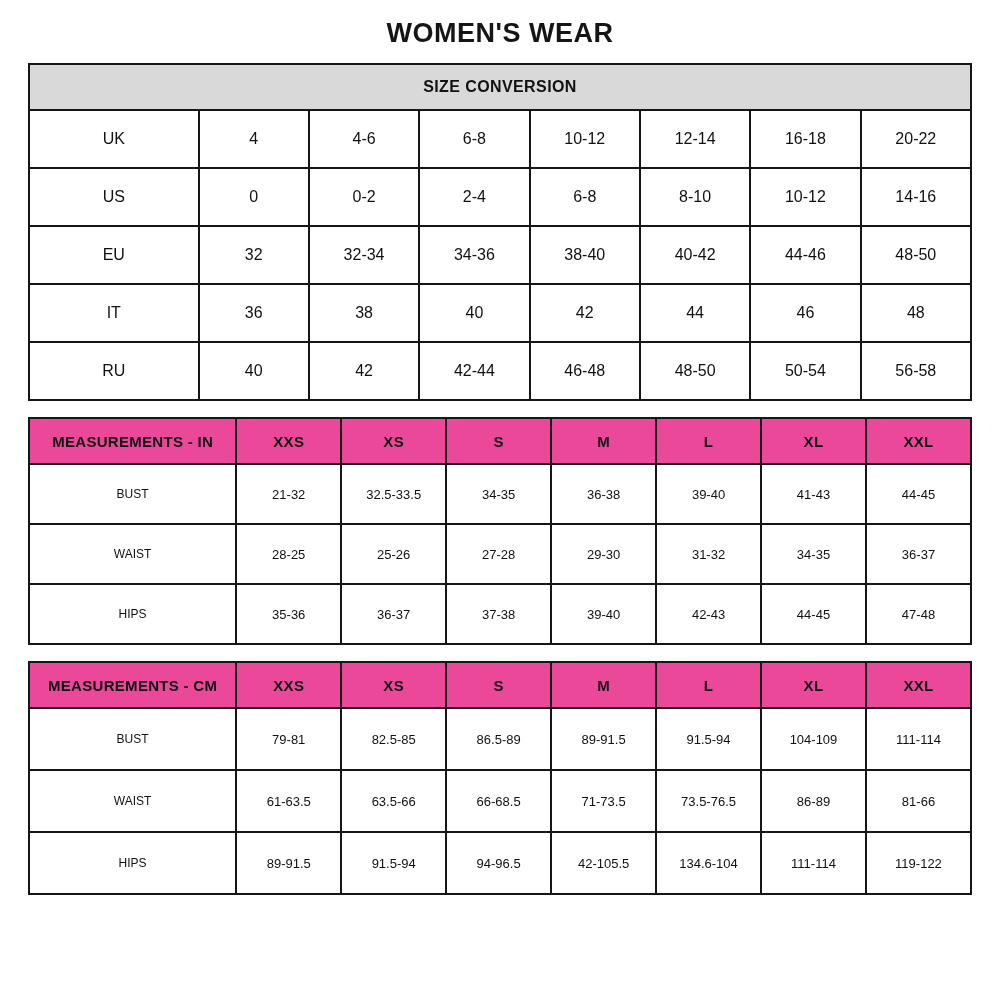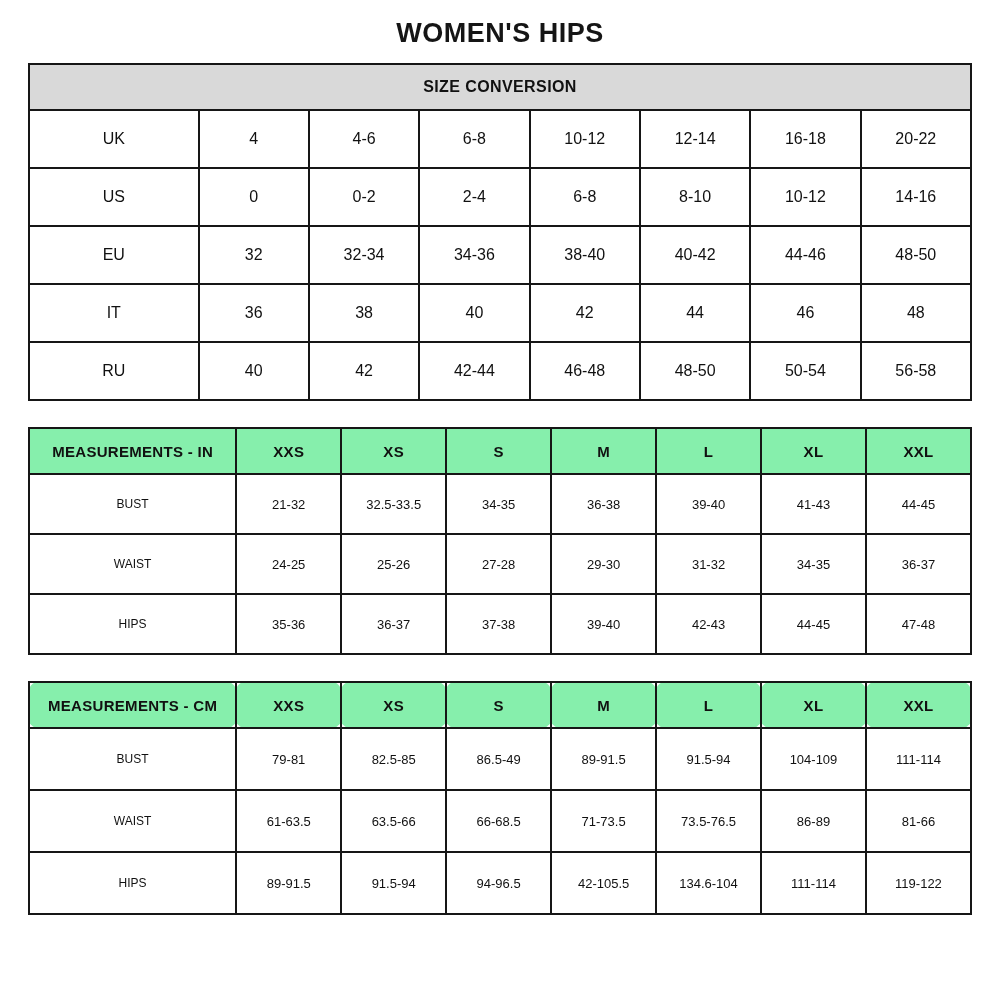--- a/index.html
+++ b/index.html
@@ -21,65 +21,65 @@
     font-size: 27px;
     font-weight: bold;
     letter-spacing: 0.5px;
     padding: 8px 0 14px 0;
     color: #151515;
   }
   table.grid-table {
     border-collapse: collapse;
     width: 100%;
     table-layout: fixed;
-    margin-bottom: 26px;
+    margin-bottom: 16px;
   }
   table.grid-table td, table.grid-table th {
     border: 2px solid #161616;
     text-align: center;
     vertical-align: middle;
     padding: 0 4px;
     overflow: hidden;
     white-space: nowrap;
   }
   
   #t-conv .span-title {
     background: #d9d9d9;
     font-weight: bold;
     font-size: 16px;
     letter-spacing: 0.4px;
     height: 44px;
   }
   #t-conv td { font-size: 16px; height: 56px; }
   
   .meas .hdr td {
-    background: #86efac;
+    background: #ec4899;
     font-weight: bold;
     font-size: 15px;
     letter-spacing: 0.3px;
     height: 44px;
   }
   .meas td { font-size: 13px; }
   .meas td.rowlabel { font-size: 12px; }
   #t-in td { height: 58px; }
   #t-in .hdr td { height: 44px; }
-  #t-cm td { height: 60px; border-radius: 9px; }
+  #t-cm td { height: 60px; }
   #t-cm .hdr td { height: 44px; }
   
   col.conv-first { width: 18%; }
   col.conv-col   { width: 11.714%; }
   col.meas-first { width: 22%; }
   col.meas-col   { width: 11.142%; }
 </style>
 </head>
 <body>
 
 <div class="page">
 
-  <div class="page-title">WOMEN'S HIPS</div>
+  <div class="page-title">WOMEN'S WEAR</div>
 
   <table class="grid-table" id="t-conv">
     <colgroup>
       <col class="conv-first">
       <col class="conv-col">
         <col class="conv-col">
         <col class="conv-col">
       <col class="conv-col">
         <col class="conv-col">
         <col class="conv-col">
@@ -169,21 +169,21 @@
           <td>21-32</td>
           <td>32.5-33.5</td>
           <td>34-35</td>
           <td>36-38</td>
           <td>39-40</td>
           <td>41-43</td>
           <td>44-45</td>
         </tr>
         <tr>
           <td class="rowlabel">WAIST</td>
-          <td>24-25</td>
+          <td>28-25</td>
           <td>25-26</td>
           <td>27-28</td>
           <td>29-30</td>
           <td>31-32</td>
           <td>34-35</td>
           <td>36-37</td>
         </tr>
         <tr>
           <td class="rowlabel">HIPS</td>
           <td>35-36</td>
@@ -216,21 +216,21 @@
           <td>S</td>
           <td>M</td>
           <td>L</td>
           <td>XL</td>
           <td>XXL</td>
         </tr>
         <tr>
           <td class="rowlabel">BUST</td>
           <td>79-81</td>
           <td>82.5-85</td>
-          <td>86.5-49</td>
+          <td>86.5-89</td>
           <td>89-91.5</td>
           <td>91.5-94</td>
           <td>104-109</td>
           <td>111-114</td>
         </tr>
         <tr>
           <td class="rowlabel">WAIST</td>
           <td>61-63.5</td>
           <td>63.5-66</td>
           <td>66-68.5</td>

